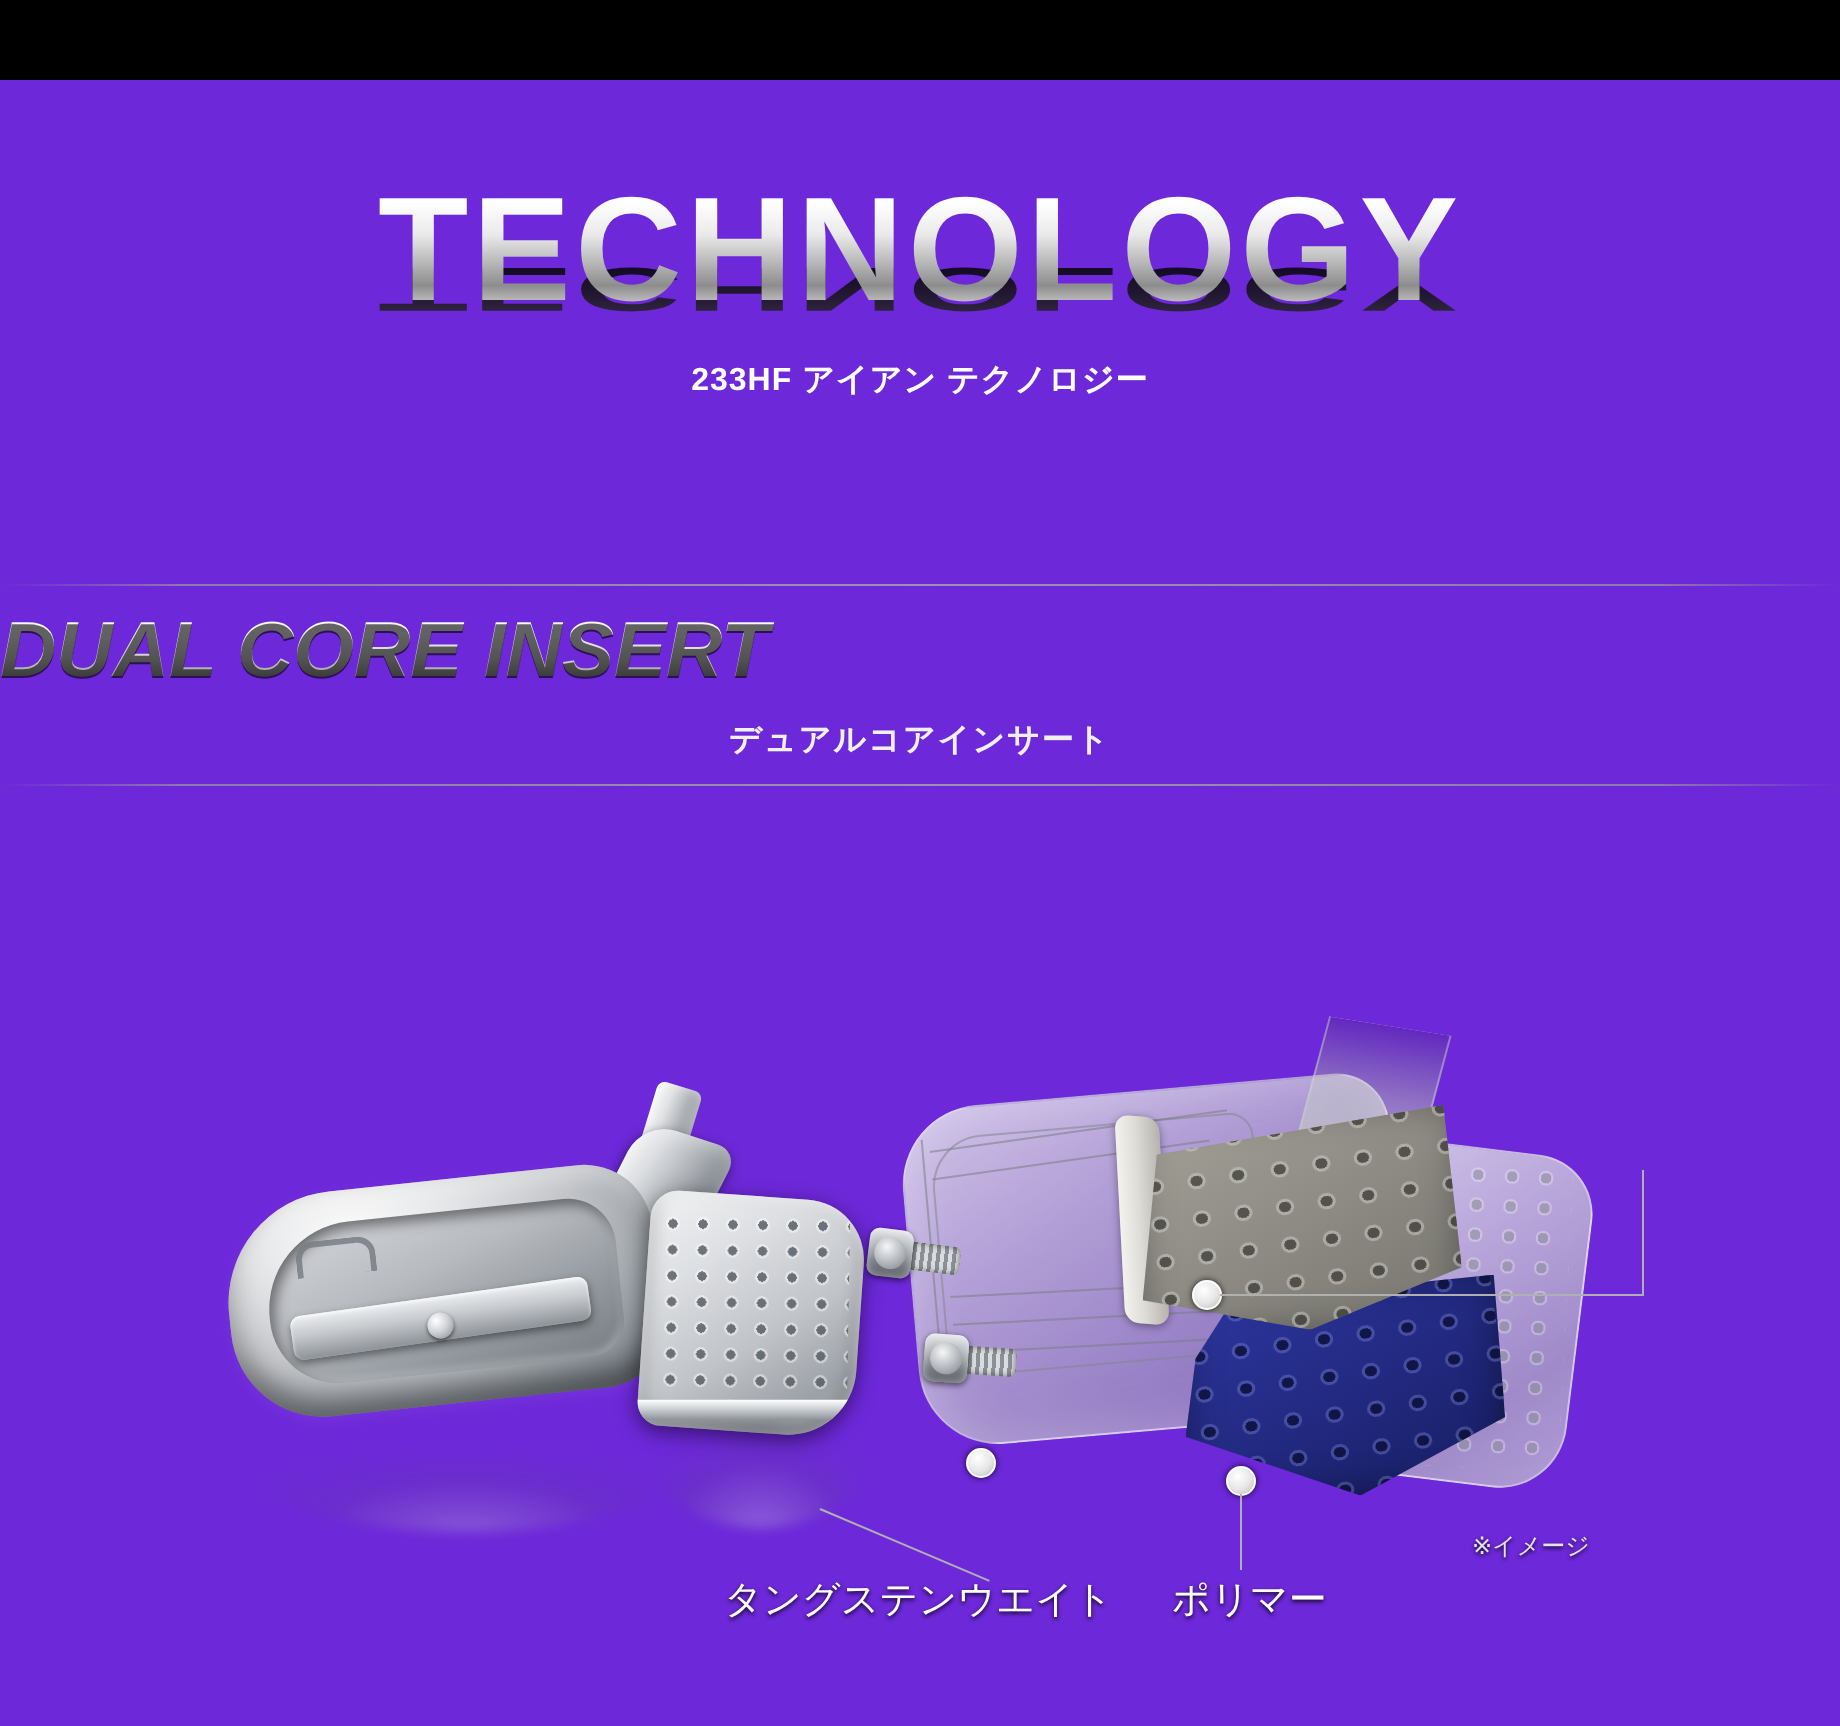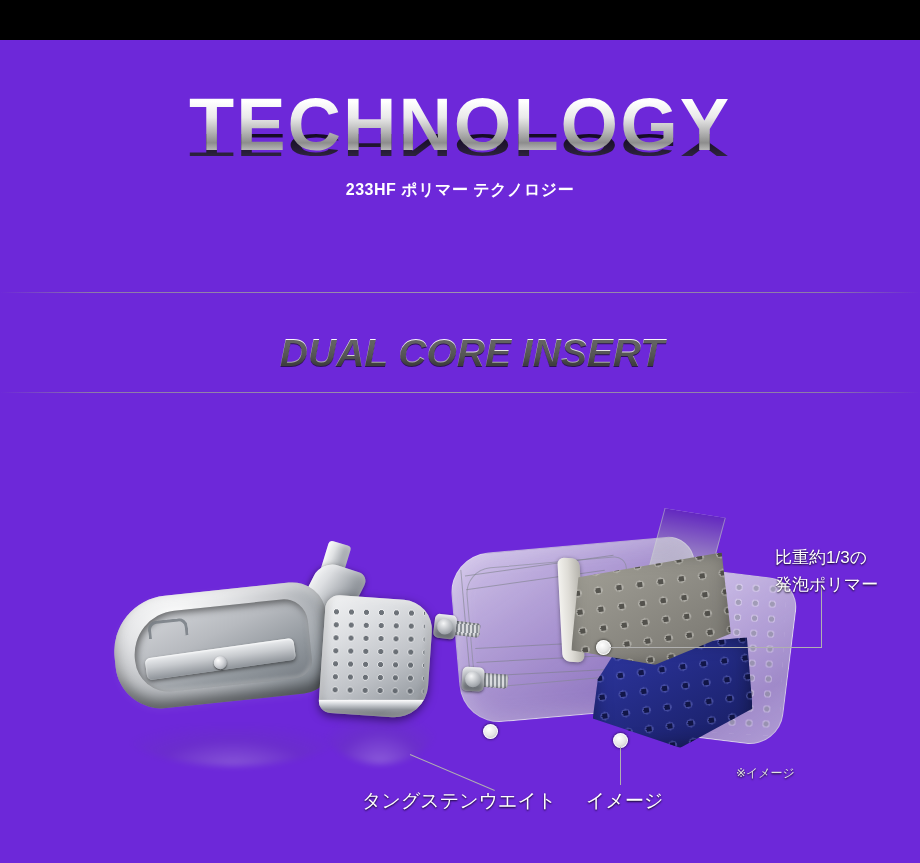--- a/index.html
+++ b/index.html
@@ -38,27 +38,26 @@
   .divider{
     position:absolute; left:0; width:920px; height:1px;
     background:linear-gradient(90deg,rgba(120,120,120,0) 0%,rgba(150,150,150,.75) 10%,rgba(165,165,165,.85) 50%,rgba(150,150,150,.75) 90%,rgba(120,120,120,0) 100%);
   }
   .divider-top{ top:252px; }
   .divider-bottom{ top:352px; }
 
   
   .section{ position:absolute; left:0; top:252px; width:920px; height:100px; }
   .section-title{
-    position:absolute; left:0; top:41px; width:920px; text-align:center;
+    position:absolute; left:0; top:14px; width:920px; text-align:left;
     font-size:39px; font-weight:bold; font-style:italic; letter-spacing:0px; line-height:1;
     background:linear-gradient(180deg,#ffffff 0%,#f2f2f2 30%,#cfcfcf 60%,#9a9a9a 82%,#d6d6d6 100%);
     -webkit-background-clip:text; background-clip:text;
     -webkit-text-fill-color:transparent; color:transparent;
     text-shadow:0 1px 0 rgba(0,0,0,.6);
-    padding-left:24px;
   }
   .section-sub{
     position:absolute; left:0; top:68px; width:920px; text-align:center;
     font-size:16px; font-weight:bold; color:#f0f0f0; letter-spacing:1px;
   }
 
   
   .body-copy{
     position:absolute; left:0; top:400px; width:920px; text-align:center;
     font-size:20px; line-height:33px; color:#f2f2f2; font-weight:400;
@@ -272,27 +271,28 @@
   .label-note{ left:736px; top:721px; font-size:12px; color:#e2e2e2; }
 </style>
 </head>
 <body>
 
 <div class="page">
 
   <div class="hero">
     <div class="hero-title-reflection">TECHNOLOGY</div>
     <div class="hero-title">TECHNOLOGY</div>
-    <div class="hero-sub">233HF ポリマー テクノロジー</div>
+    <div class="hero-sub">233HF アイアン テクノロジー</div>
   </div>
 
   <div class="divider divider-top"></div>
 
   <div class="section">
     <div class="section-title">DUAL CORE INSERT</div>
+    <div class="section-sub">デュアルコアインサート</div>
   </div>
 
   <div class="divider divider-bottom"></div>
 
   <div class="body-copy">
   </div>
 
   <div class="stage">
 
     <div class="club-left">
@@ -349,28 +349,24 @@
         <div class="screw-thread"></div>
         <div class="screw-head"></div>
       </div>
     </div>
 
   </div>
 
   <div class="dot" style="left:596px; top:600px;"></div>
   <div class="lead" style="left:610px; top:607px; width:212px; height:1px;"></div>
   <div class="lead" style="left:821px; top:545px; width:1px; height:63px;"></div>
-  <div class="label label-foam">
-    <div>比重約1/3の</div>
-    <div>発泡ポリマー</div>
-  </div>
 
   <div class="dot" style="left:483px; top:684px;"></div>
   <div class="lead" style="left:410px; top:714px; width:92px; height:1px; transform:rotate(23deg); transform-origin:left center;"></div>
   <div class="label label-tungsten">タングステンウエイト</div>
 
   <div class="dot" style="left:613px; top:693px;"></div>
   <div class="lead" style="left:620px; top:707px; width:1px; height:38px;"></div>
-  <div class="label label-polymer">イメージ</div>
+  <div class="label label-polymer">ポリマー</div>
 
   <div class="label label-note">※イメージ</div>
 
 </div>
 
 </body></html>

